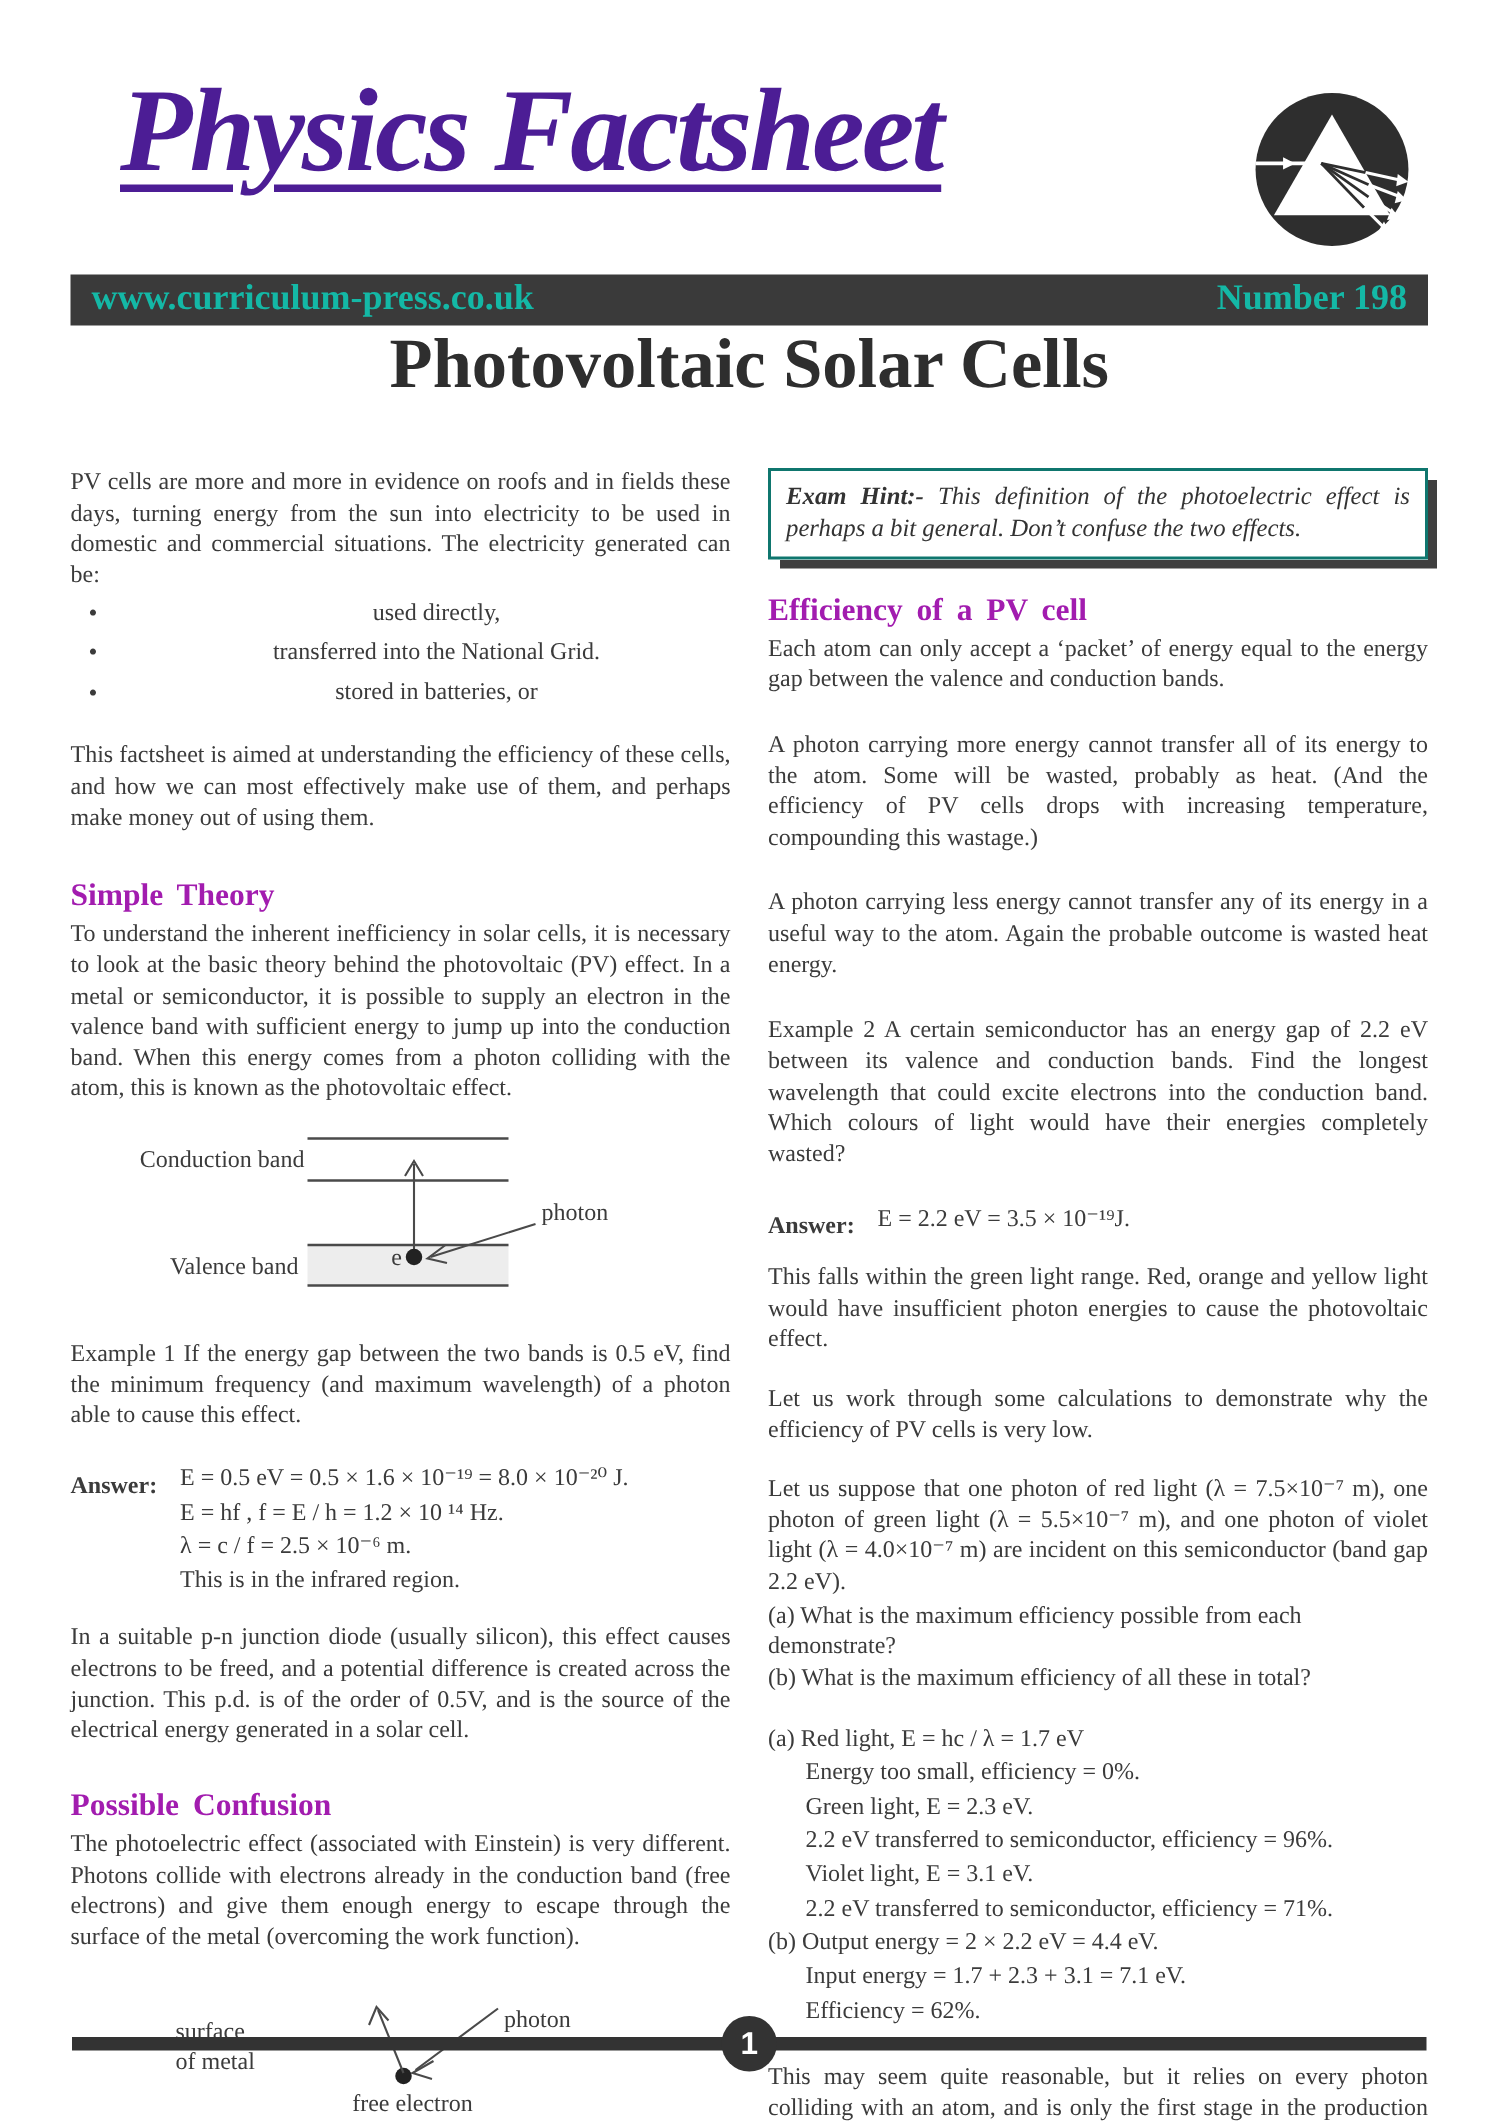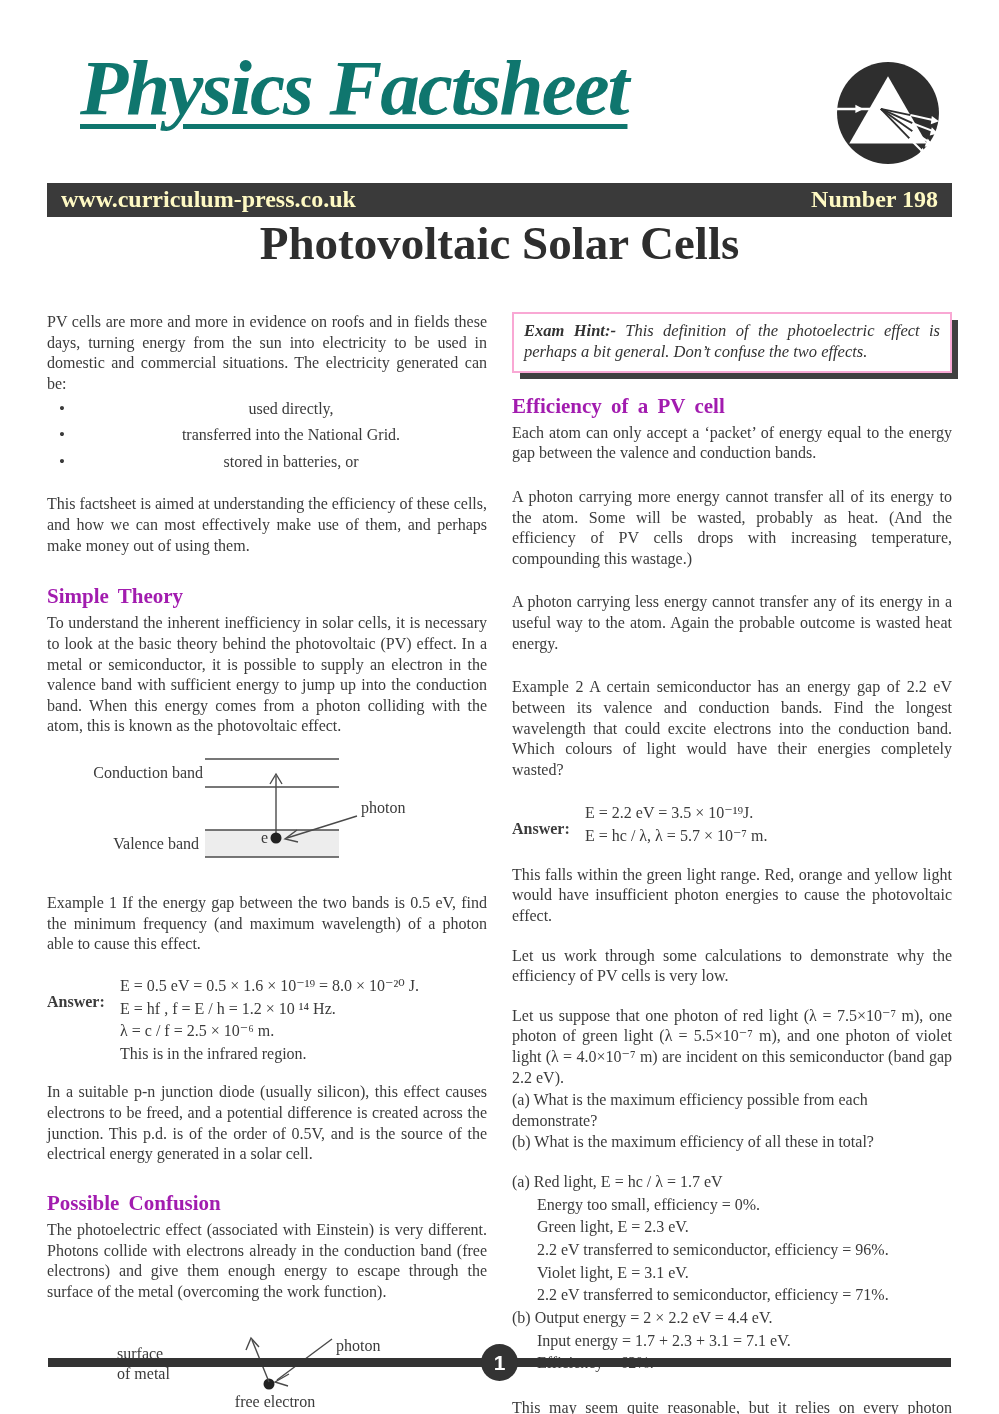--- a/index.html
+++ b/index.html
@@ -14,33 +14,33 @@
   .page { position: absolute; inset: 0; }
 
   
   .masthead {
     position: absolute; top: 48px; left: 60px; right: 40px;
     display: flex; align-items: flex-start; justify-content: space-between;
   }
   .masthead-title {
     font-family: "Liberation Serif", "DejaVu Serif", serif;
     font-style: italic; font-weight: bold;
-    font-size: 79px; line-height: 1.0; color: #0f766e;
+    font-size: 79px; line-height: 1.0; color: #4c1d95;
     letter-spacing: -2px; white-space: nowrap;
     text-decoration: underline;
     text-decoration-thickness: 5px;
     text-underline-offset: 10px;
     padding-left: 20px;
   }
   .logo { margin-top: 12px; margin-right: 18px; }
 
   
   .banner {
     position: absolute; top: 183px; left: 47px; right: 47px; height: 34px;
-    background: #3a3a3a; color: #fef9c3;
+    background: #3a3a3a; color: #14b8a6;
     display: flex; align-items: center; justify-content: space-between;
     padding: 0 14px 2px 14px;
     font-weight: bold; font-size: 24px;
   }
   .page-title {
     position: absolute; top: 216px; left: 0; right: 0;
     text-align: center; font-weight: bold; font-size: 47px; color: #2e2e2e;
     letter-spacing: 0px;
   }
 
@@ -51,33 +51,33 @@
   }
   .col { width: 440px; font-size: 16px; line-height: 1.29; text-align: justify; color: #3b3b3b; }
   .col p { margin-bottom: 17px; }
   h2 { font-size: 21px; font-weight: bold; color: #a21caf; margin: 4px 0 3px 0; word-spacing: 4px; }
   .bullets { margin: 2px 0 6px 0; }
   .bullet-item { position: relative; padding-left: 48px; margin-bottom: 6px; text-align: center; }
   .bullet-item::before { content: "•"; position: absolute; left: 12px; top: -1px; font-size: 17px; }
   .spacer { height: 16px; }
 
   .answer-block { position: relative; margin-bottom: 18px; padding-left: 73px; text-align: left; }
-  .answer-label { position: absolute; left: 0; top: 16px; font-weight: bold; }
+  .answer-label { position: absolute; left: 0; top: 5px; font-weight: bold; }
   .answer-line { margin-bottom: 2px; }
 
   .example-p b { font-weight: normal; }
 
   
   .diagram { display: block; margin: 4px 0 10px 0; }
   .diagram text { font-size: 16px; fill: #3b3b3b; font-family: "Liberation Serif","DejaVu Serif",serif; }
   .diagram line, .diagram polyline { stroke: #4a4a4a; fill: none; }
 
   
   .hint-box {
-    border: 2px solid #f9a8d4;
+    border: 2px solid #0f766e;
     box-shadow: 7px 7px 0 -1px #3f3f3f;
     padding: 6px 10px 8px 10px;
     font-style: italic; font-size: 16.5px;
     margin-bottom: 20px; text-align: justify; color: #333;
   }
   .hint-box b { font-weight: bold; font-style: italic; }
 
   
   .sol-line { text-align: left; margin-bottom: 2px; }
   .sol-indent { margin-left: 25px; }
@@ -217,21 +217,20 @@
       <div class="spacer" style="height:6px;"></div>
       <p class="example-p">
         <b>Example 2</b>
         <span> </span>
         <span>A certain semiconductor has an energy gap of 2.2 eV between its valence and conduction bands. Find the longest wavelength that could excite electrons into the conduction band. Which colours of light would have their energies completely wasted?</span>
       </p>
       <div class="spacer" style="height:6px;"></div>
       <div class="answer-block">
         <span class="answer-label">Answer:</span>
         <div class="answer-line">E = 2.2 eV = 3.5 × 10⁻¹⁹J.</div>
-        <div class="answer-line">E = hc / λ,  λ = 5.7 × 10⁻⁷ m.</div>
       </div>
       <p>This falls within the green light range. Red, orange and yellow light would have insufficient photon energies to cause the photovoltaic effect.</p>
       <div class="spacer" style="height:2px;"></div>
       <p>Let us work through some calculations to demonstrate why the efficiency of PV cells is very low.</p>
       <div class="spacer" style="height:2px;"></div>
       <p style="margin-bottom:2px;">Let us suppose that one photon of red light (λ = 7.5×10⁻⁷ m), one photon of green light (λ = 5.5×10⁻⁷ m), and one photon of violet light (λ = 4.0×10⁻⁷ m) are incident on this semiconductor (band gap 2.2 eV).</p>
       <div class="q-line">(a) What is the maximum efficiency possible from each demonstrate?</div>
       <div class="q-line">(b) What is the maximum efficiency of all these in total?</div>
       <div class="spacer" style="height:20px;"></div>
       <div>

